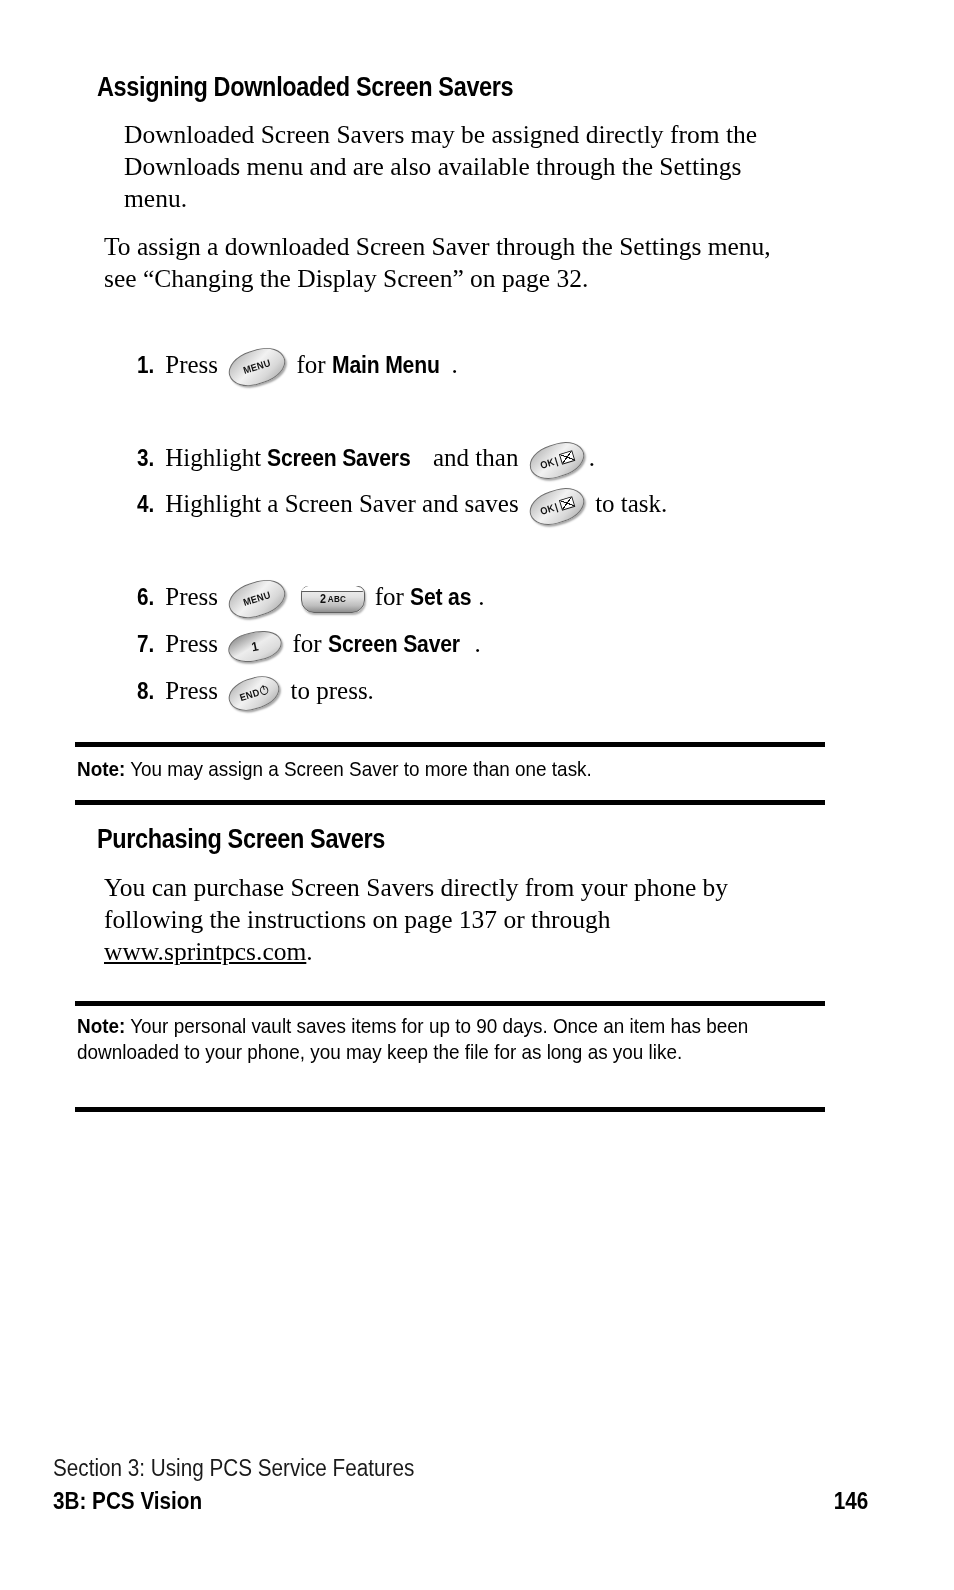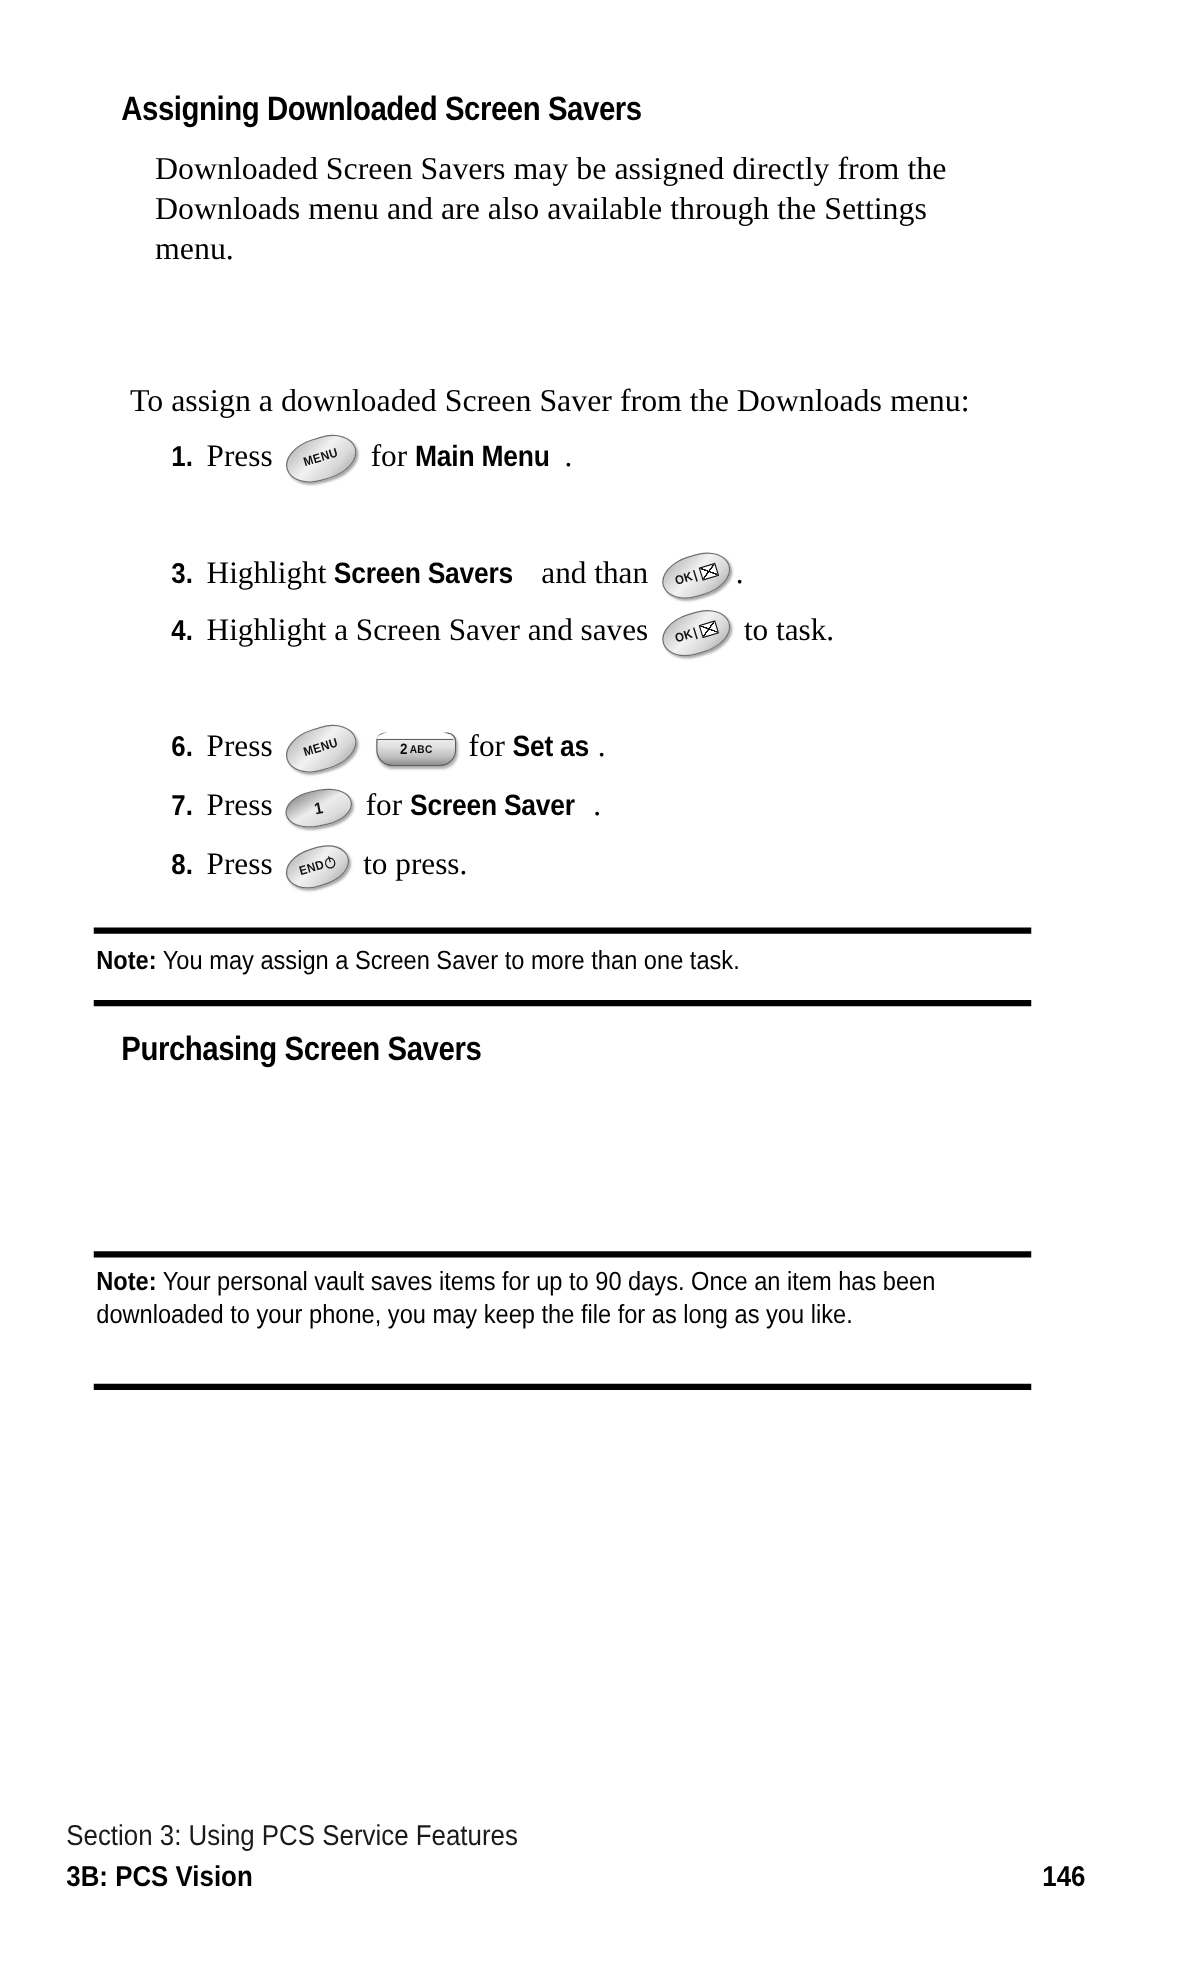--- a/index.html
+++ b/index.html
@@ -153,22 +153,22 @@
 </style>
 </head>
 <body>
 
 <div class="page">
 
   <div class="h-sub" id="heading-assigning">Assigning Downloaded Screen Savers</div>
 
   <div class="para" id="para-1">Downloaded Screen Savers may be assigned directly from the Downloads menu and are also available through the Settings menu.</div>
 
-
-  <div class="para" id="para-3">To assign a downloaded Screen Saver from the Downloads menu:</div>
+  <div class="para" id="para-2">To assign a downloaded Screen Saver through the Settings menu, see “Changing the Display Screen” on page 32.</div>
+
 
   <div class="step" id="step-1" style="top:350px">
     <span class="num">1.</span>
     <span class="txt">Press</span>
     <span class="key key-tilt key-menu">
       <span class="klabel">MENU</span>
     </span>
     <span class="txt">for</span>
     <span class="bold-sans">Main Menu</span><span class="txt">.</span>
   </div>
@@ -241,20 +241,21 @@
   </div>
 
   <div class="rule" style="top:742px"></div>
   <div class="note" style="top:756px">
     <b>Note:</b><span> You may assign a Screen Saver to more than one task.</span>
   </div>
   <div class="rule" style="top:800px"></div>
 
   <div class="h-sub" id="heading-purchasing">Purchasing Screen Savers</div>
 
+  <div class="para" id="para-purchase"><span>You can purchase Screen Savers directly from your phone by following the instructions on page 137 or through </span><span class="ulink">www.sprintpcs.com</span><span>.</span></div>
 
   <div class="rule" style="top:1001px"></div>
   <div class="note" style="top:1013px">
     <b>Note:</b><span> Your personal vault saves items for up to 90 days. Once an item has been downloaded to your phone, you may keep the file for as long as you like.</span>
   </div>
   <div class="rule" style="top:1107px"></div>
 
   <div class="footer" id="footer-section">Section 3: Using PCS Service Features</div>
   <div class="footer" id="footer-chapter">3B: PCS Vision</div>
   <div id="footer-pageno">146</div>

